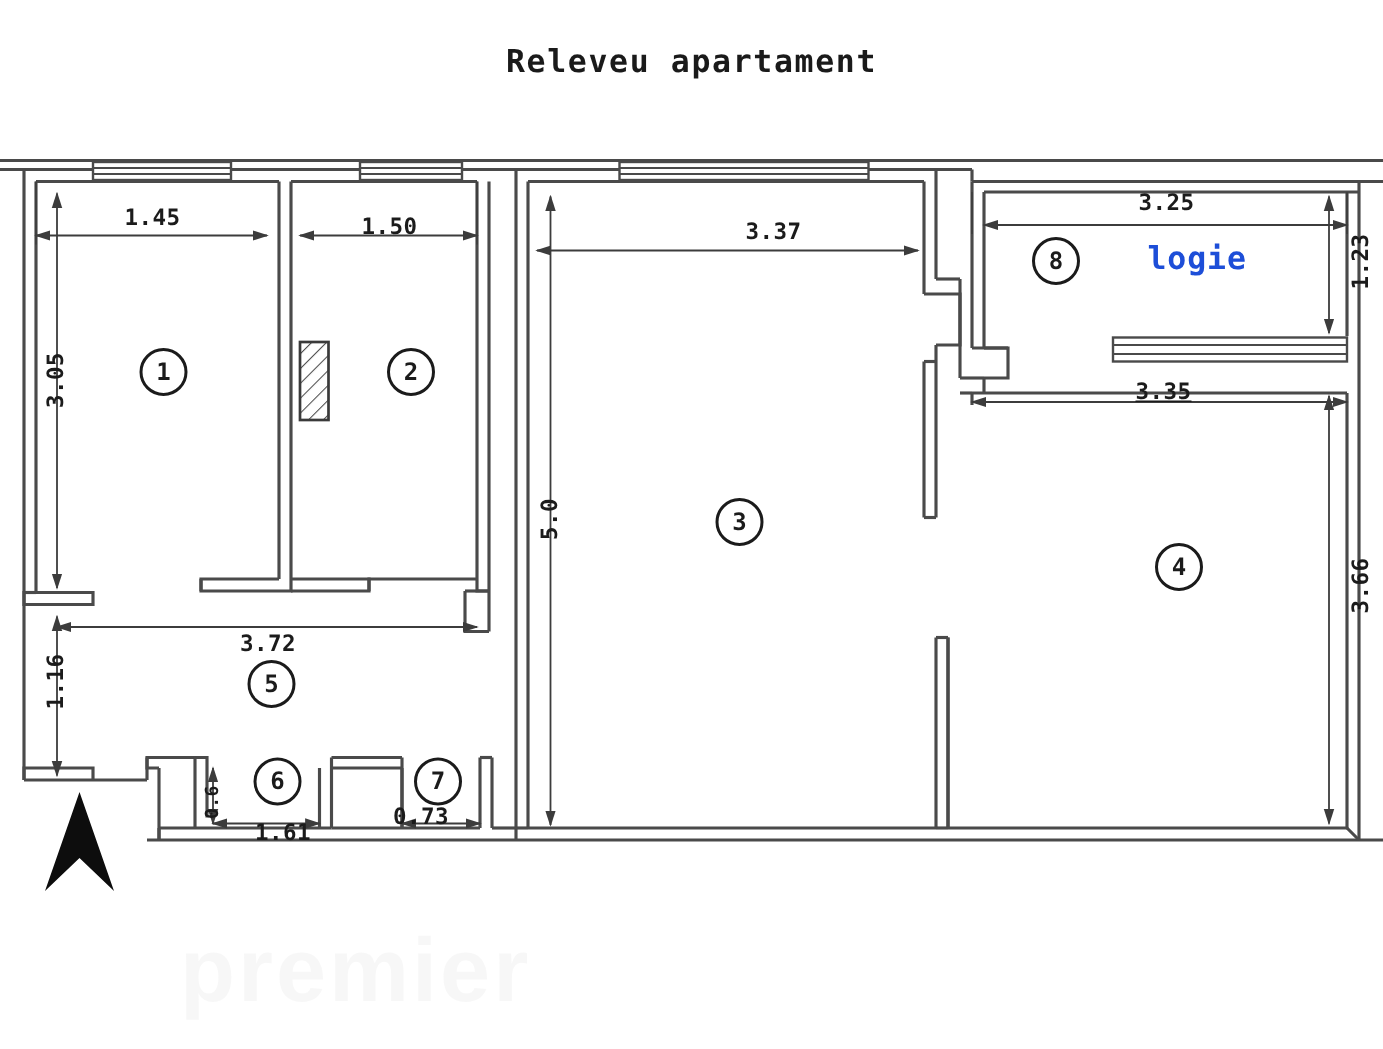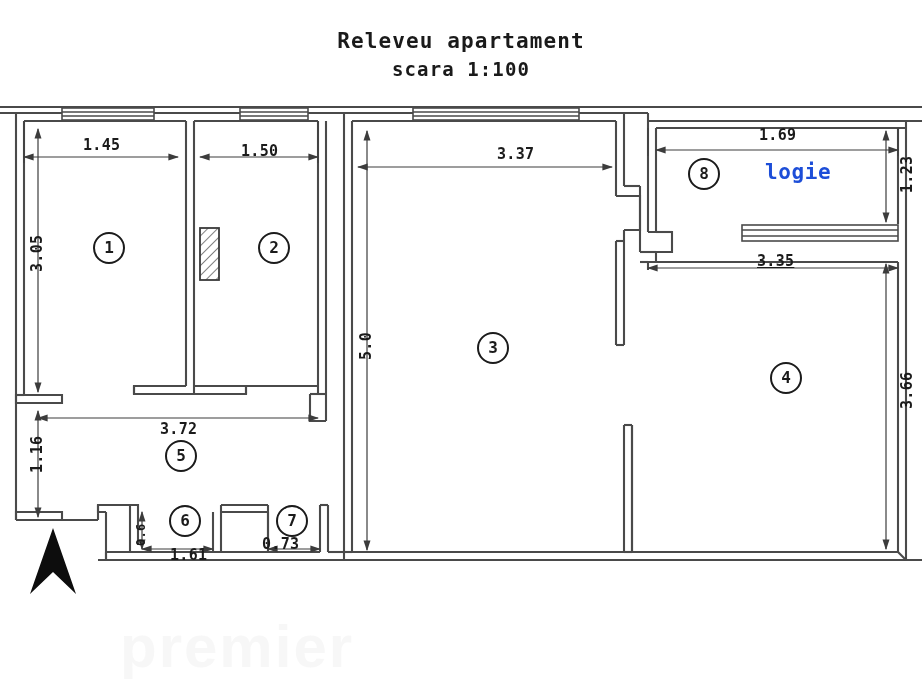--- a/index.html
+++ b/index.html
@@ -116,21 +116,20 @@
     user-select: none;
   }
 </style>
 </head>
 <body>
 
 <div id="plan-root">
 
   <div class="title-block">
     <span class="title-line-1">Releveu apartament</span>
-    <span class="title-line-2">scara 1:100</span>
   </div>
 
   <svg class="plan-svg" viewBox="0 0 922 699">
     <defs>
       <pattern id="hatch45" width="7" height="7" patternTransform="rotate(45)" patternUnits="userSpaceOnUse">
         <line x1="0" y1="0" x2="0" y2="7" stroke="#4a4a4a" stroke-width="1.4"></line>
       </pattern>
       <marker id="arrL" markerWidth="9" markerHeight="9" refX="8" refY="4.5" orient="auto">
         <path d="M9,4.5 L0,1.6 L0,7.4 Z" fill="#3c3c3c"></path>
       </marker>
@@ -306,21 +305,21 @@
     </g>
 
     <g>
       <path d="M53,528 L76,594 L53,572 L30,594 Z" fill="#0d0d0d"></path>
     </g>
   </svg>
 
   <div class="dim-label" style="left:83px;  top:136px;">1.45</div>
   <div class="dim-label" style="left:241px; top:142px;">1.50</div>
   <div class="dim-label" style="left:457px; top:145px;margin-left:40px;">3.37</div>
-  <div class="dim-label" style="left:759px; top:126px;">1.69</div>
+  <div class="dim-label" style="left:759px; top:126px;">3.25</div>
   <div class="dim-label" style="left:757px; top:252px;text-decoration:underline;">3.35</div>
   <div class="dim-label" style="left:160px; top:403px;margin-top:17px;">3.72</div>
 
   <div class="dim-label vert" style="left:28px;  top:272px;">3.05</div>
   <div class="dim-label vert" style="left:28px;  top:473px;">1.16</div>
   <div class="dim-label vert" style="left:357px; top:360px;">5.0</div>
   <div class="dim-label vert" style="left:898px; top:193px;">1.23</div>
   <div class="dim-label vert" style="left:898px; top:409px;">3.66</div>
   <div class="dim-label vert small" style="left:134px; top:546px;">0.6</div>
   <div class="dim-label" style="left:170px; top:535px;margin-top:11px;">1.61</div>

